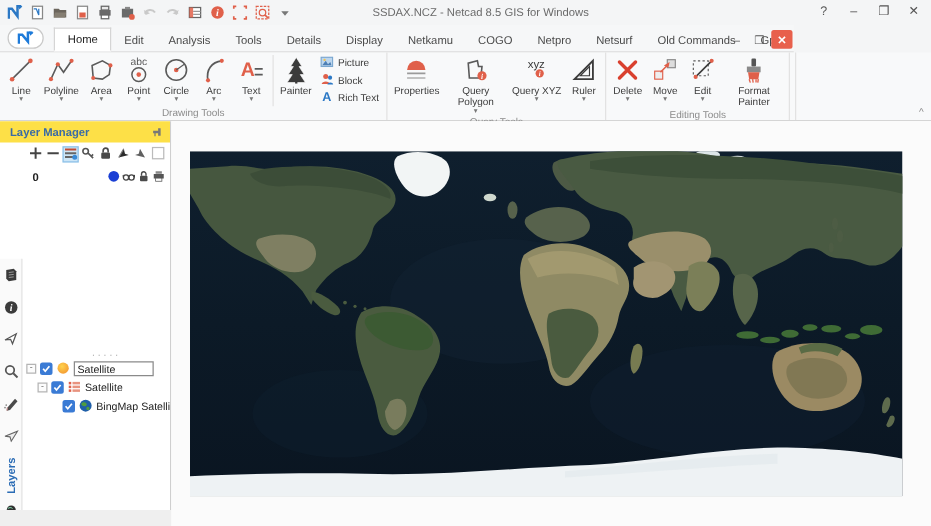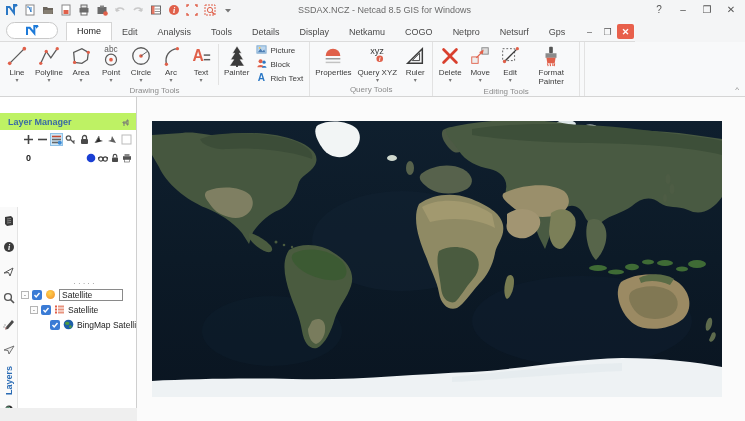--- a/index.html
+++ b/index.html
@@ -49,21 +49,21 @@
   .rsmall svg { width:11px; height:11px; }
   .ribbon-collapse { position:absolute; right:6px; bottom:2px; font-size:8px; color:#888; }
 
   
   .bodyarea { position:absolute; left:0; top:97px; width:745px; height:324px; background:#fbfbfb; }
 
   
   .sidebar { position:absolute; left:0; top:0; width:137px; height:324px; background:#fff;
     border-right:1px solid #cfcfcf; }
   .sb-header { height:17px; display:flex; align-items:center; justify-content:space-between;
-    padding:0 6px 0 8px; background:#bef264;margin-top:16px; }
+    padding:0 6px 0 8px; background:#fde047; }
   .sb-title { font-size:9px; font-weight:bold; color:#3a6ba5; }
   .sb-pin svg { width:8px; height:8px; }
   .sb-toolbar { display:flex; align-items:center; gap:1px; padding:3px 2px 2px 22px; }
   .sb-tool { width:13px; height:13px; display:flex; align-items:center; justify-content:center; border:1px solid transparent; }
   .sb-tool.active { background:#cde6f7; border:1px solid #8ec1e8; }
   .sb-tool svg { width:11px; height:11px; }
   .layer-row { display:flex; align-items:center; padding:1px 4px 1px 26px; }
   .layer-name { font-size:9px; font-weight:bold; color:#222; flex:1; }
   .layer-icons { display:flex; gap:2px; align-items:center; }
   .layer-icons svg { width:10px; height:10px; }
@@ -203,20 +203,21 @@
         <div class="tab active">Home</div>
         <div class="tab">Edit</div>
         <div class="tab">Analysis</div>
         <div class="tab">Tools</div>
         <div class="tab">Details</div>
         <div class="tab">Display</div>
         <div class="tab">Netkamu</div>
         <div class="tab">COGO</div>
         <div class="tab">Netpro</div>
         <div class="tab">Netsurf</div>
+        <div class="tab">Old Commands</div>
         <div class="tab">Gps</div>
       </div>
     <div class="mdi-ctrls">
       <div class="mdi-btn">–</div>
       <div class="mdi-btn">❐</div>
       <div class="mdi-btn close">✕</div>
     </div>
   </div>
 
   <div class="ribbon">
@@ -346,20 +347,31 @@
                 <path d="M4,12 A8,8 0 0 1 20,12 Z" fill="#e0604a"></path>
                 <line x1="4" y1="15" x2="20" y2="15" stroke="#9a9a9a" stroke-width="1.6"></line>
                 <line x1="4" y1="19" x2="20" y2="19" stroke="#c2c2c2" stroke-width="1.6"></line>
               </svg>
             </span>
       <span class="rlbl">Properties</span>
           </div>
           <div class="rbig">
             <span class="ric">
               <svg viewBox="0 0 24 24">
+                <path d="M6,19 L5,6 L13,4 L14,9 L17,9 L16,19 Z" stroke="#5a5a5a" stroke-width="1.4" fill="none"></path>
+                <circle cx="17" cy="17" r="4" fill="#e0604a"></circle>
+                <text x="17" y="19.8" font-size="6.5" fill="#fff" text-anchor="middle" font-family="Liberation Serif,serif" font-style="italic" font-weight="bold">i</text>
+              </svg>
+            </span>
+      <span class="rlbl">Query Polygon</span>
+            <span class="rcaret">▾</span>
+          </div>
+          <div class="rbig">
+            <span class="ric">
+              <svg viewBox="0 0 24 24">
                 <text x="12" y="10" font-size="10" fill="#3b3b3b" text-anchor="middle" font-family="Liberation Sans,sans-serif">xyz</text>
                 <circle cx="15" cy="15" r="3.6" fill="#e0604a"></circle>
                 <text x="15" y="17.6" font-size="6" fill="#fff" text-anchor="middle" font-family="Liberation Serif,serif" font-style="italic" font-weight="bold">i</text>
               </svg>
             </span>
       <span class="rlbl">Query XYZ</span>
             <span class="rcaret">▾</span>
           </div>
           <div class="rbig">
             <span class="ric">

